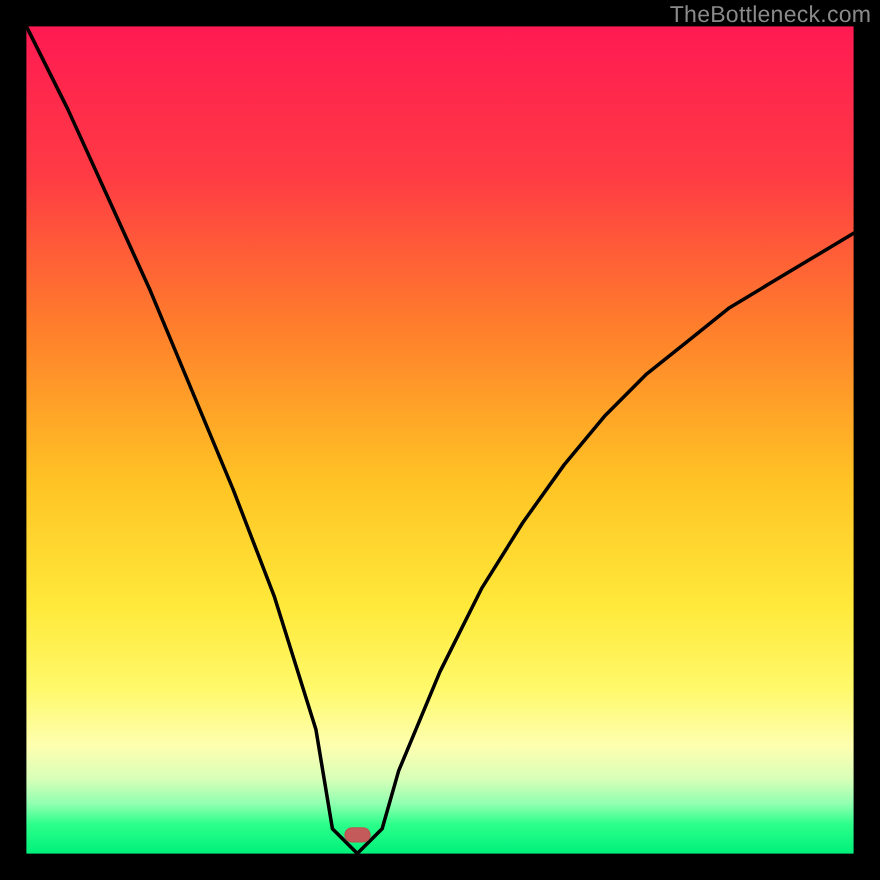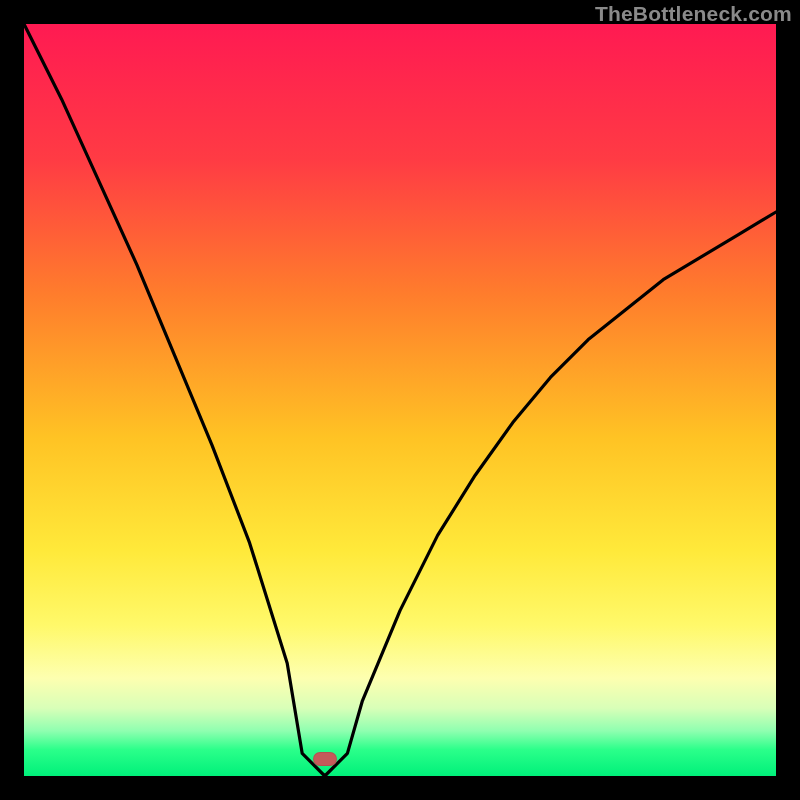--- a/index.html
+++ b/index.html
@@ -56,21 +56,21 @@
     border-radius: 7px;
     background: #c55a5a;
     box-shadow: 0 0 0 1px rgba(0,0,0,0.08) inset;
   }
   .watermark {
     position: absolute;
     top: 2px;
     right: 8px;
     color: #8a8a8a;
     font-size: 21px;
-    font-weight: 700;
+    font-weight: 400;
     letter-spacing: 0.2px;
     user-select: none;
   }
 </style>
 </head>
 <body>
 
 <div class="watermark">TheBottleneck.com</div>
 
 <div class="frame">

